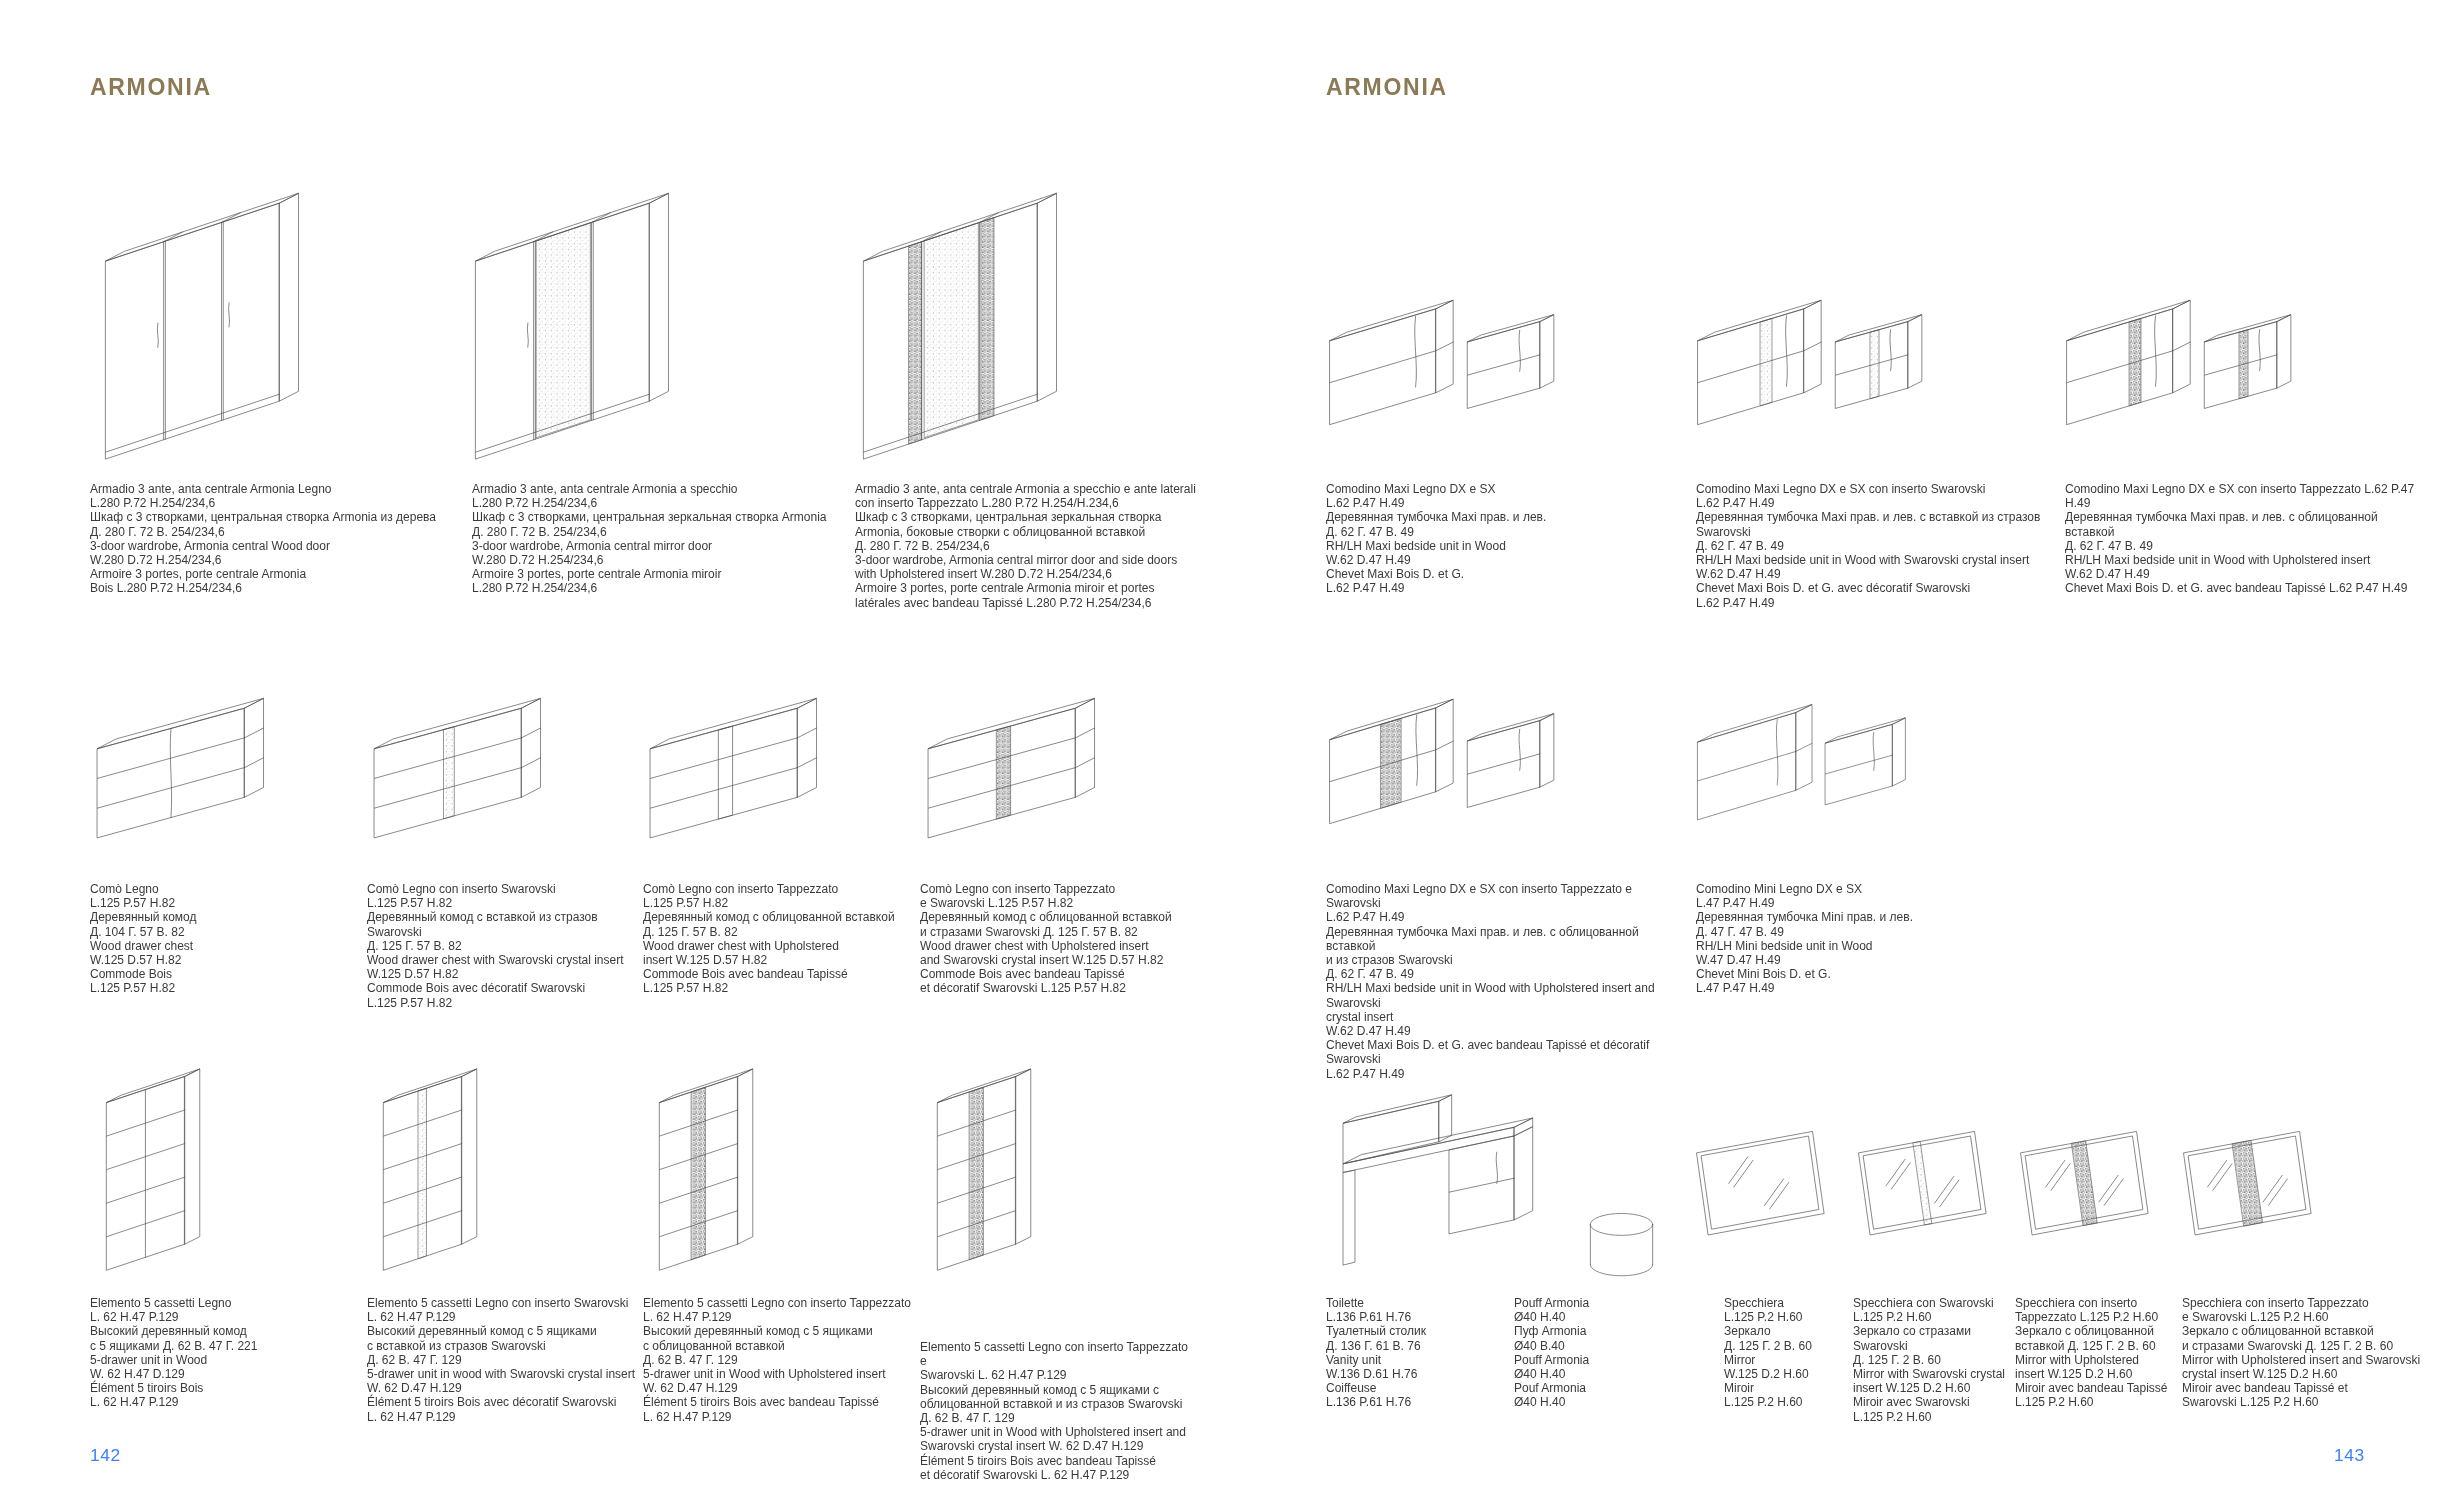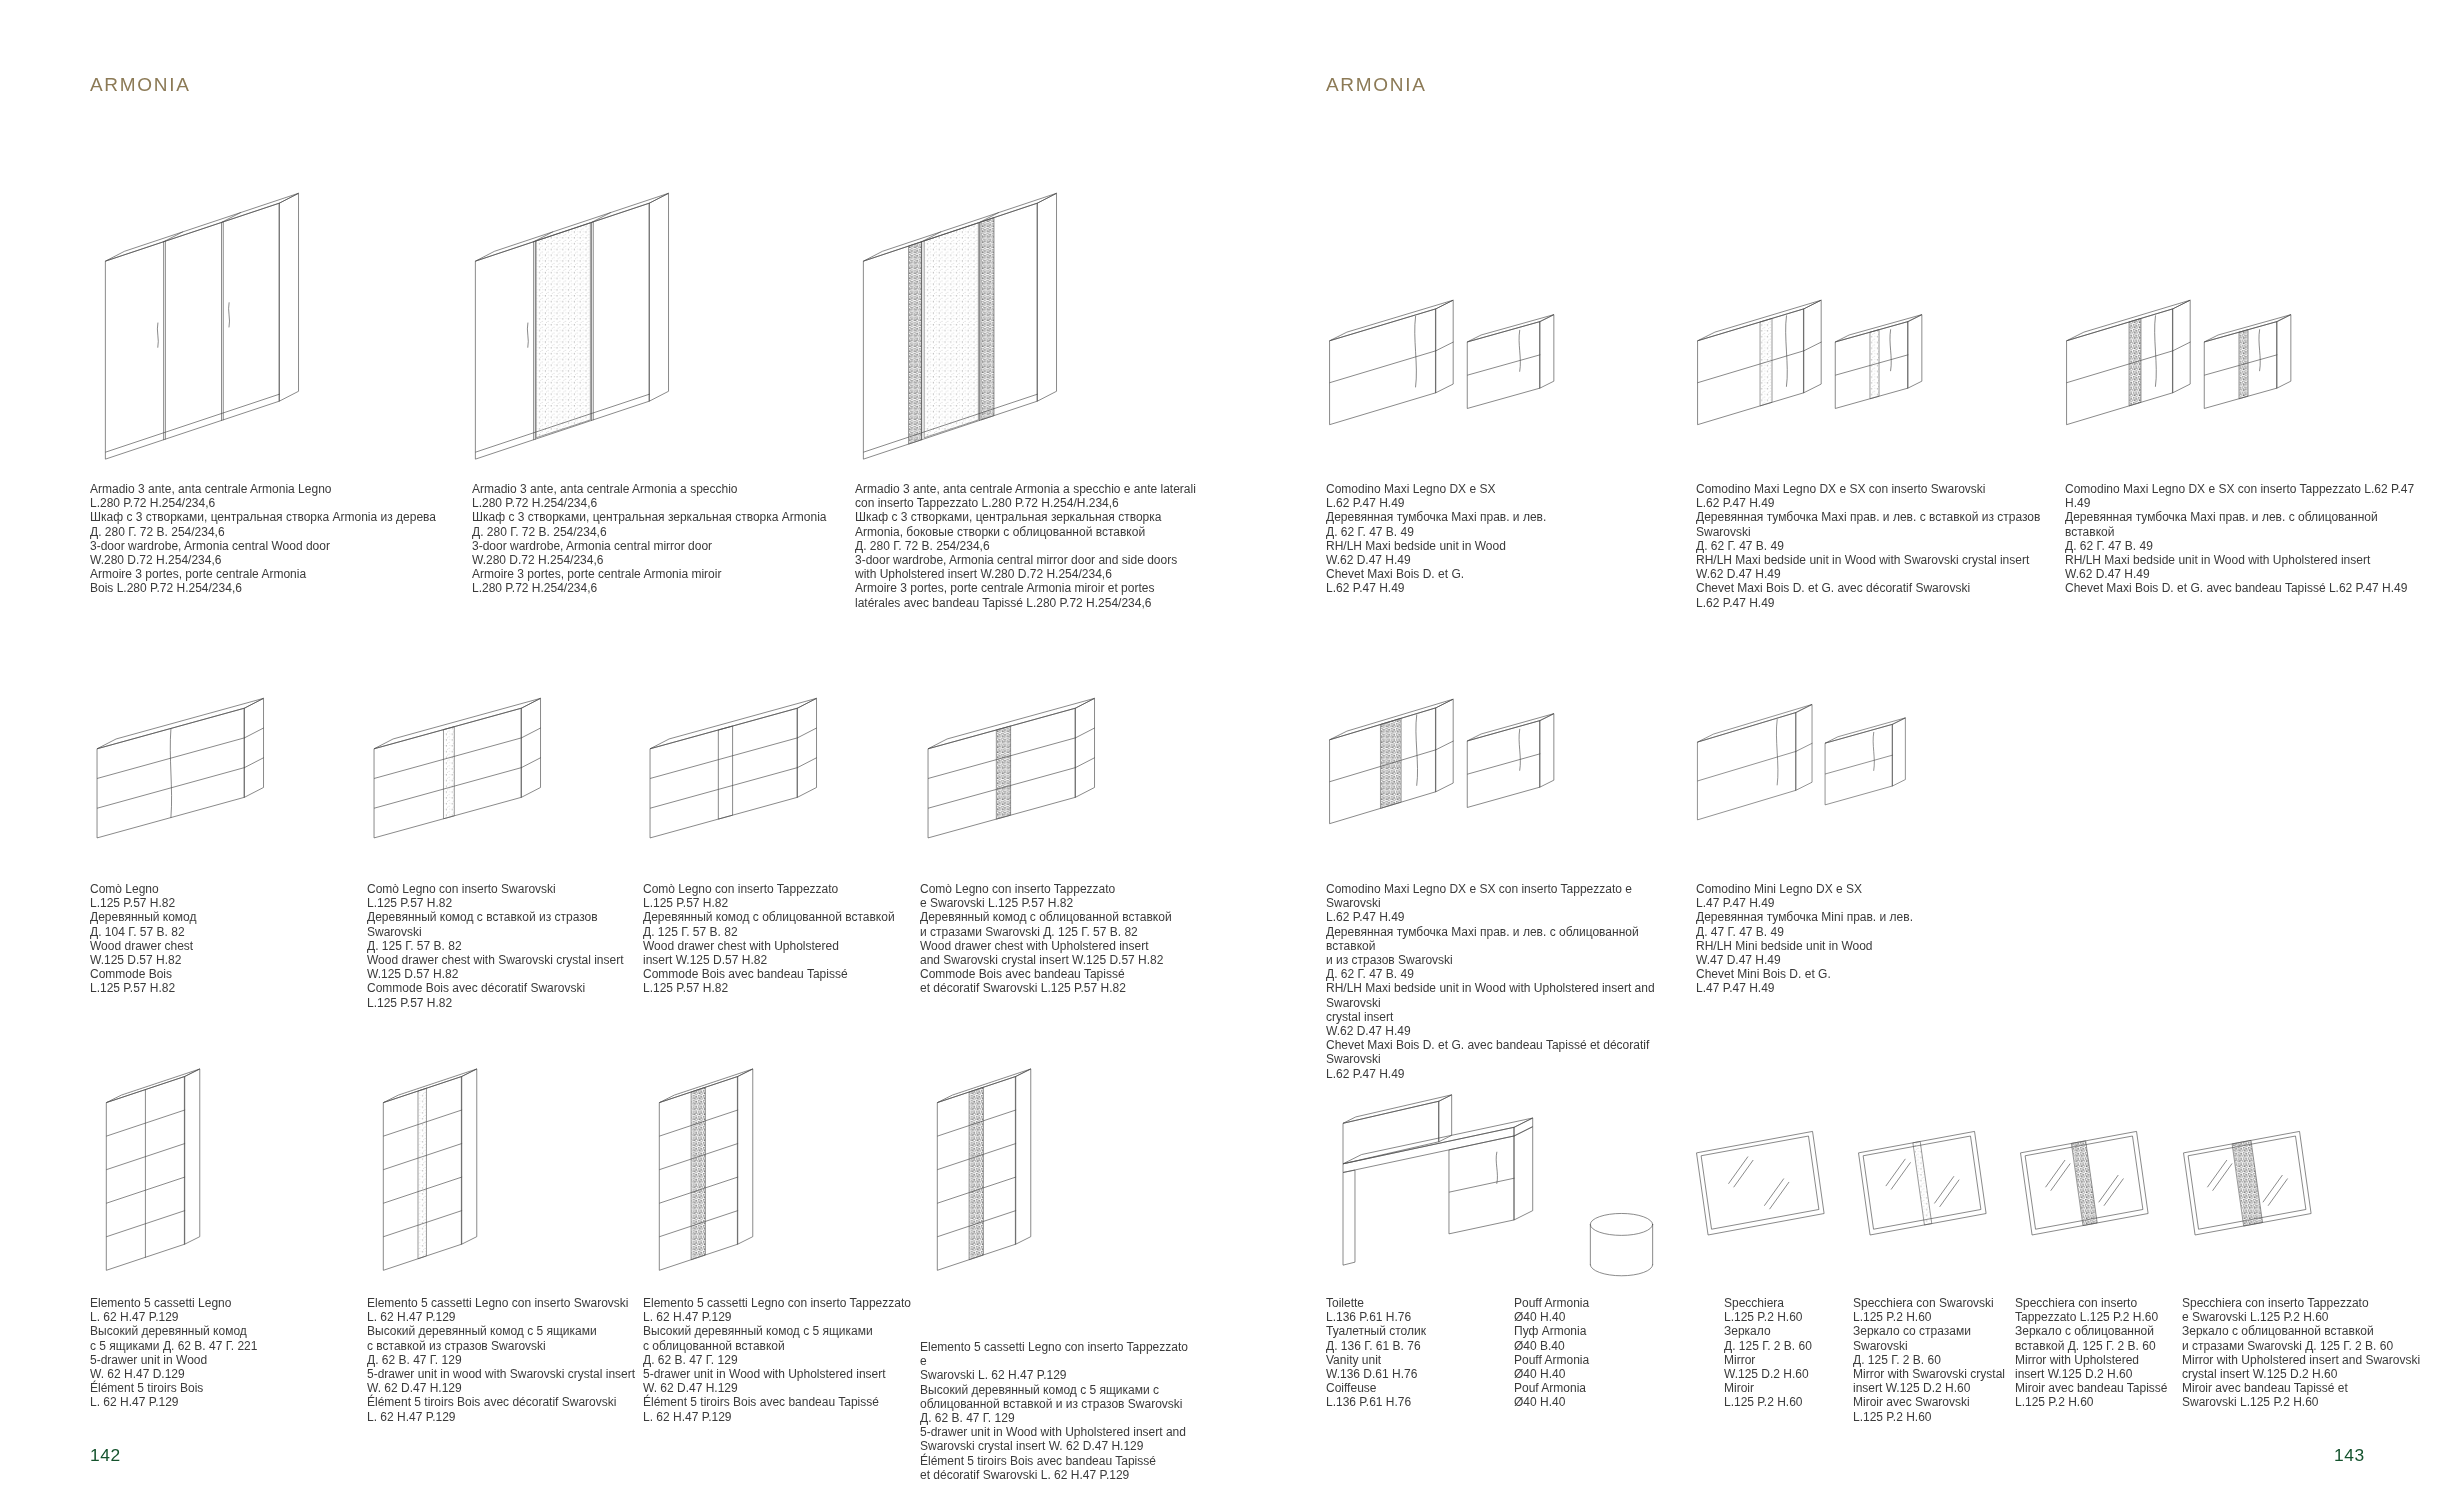--- a/index.html
+++ b/index.html
@@ -1,24 +1,24 @@
 <!DOCTYPE html>
 <html style="font-size:9.3px"><head>
 <meta charset="utf-8">
 <style>
   html,body{margin:0;padding:0;}
   body{
     width:2462px;height:1505px;position:relative;background:#ffffff;
     font-family:"Liberation Sans", sans-serif;overflow:hidden;color:#3a3a3a;
   }
   .page-header{
-    position:absolute;font-size:19px;letter-spacing:1.7px;color:#8c7a56;font-weight:400;
+    position:absolute;font-size:23px;letter-spacing:1.7px;color:#8c7a56;font-weight:700;
   }
   .pagenum{
-    position:absolute;font-size:17.4px;color:#14532d;letter-spacing:0.6px;
+    position:absolute;font-size:17.4px;color:#3b82f6;letter-spacing:0.6px;
   }
   .desc{
     position:absolute;font-size:12px;line-height:14.2px;color:#3a3a3a;
     white-space:pre-line;font-weight:400;
   }
   .drw{position:absolute;display:block;overflow:visible;}
   .st{stroke:#4f4f4f;stroke-width:1.15;fill:none;stroke-linejoin:round;stroke-linecap:round;}
   .stp{stroke:#4f4f4f;stroke-width:1.0;}
 </style>
 </head>

